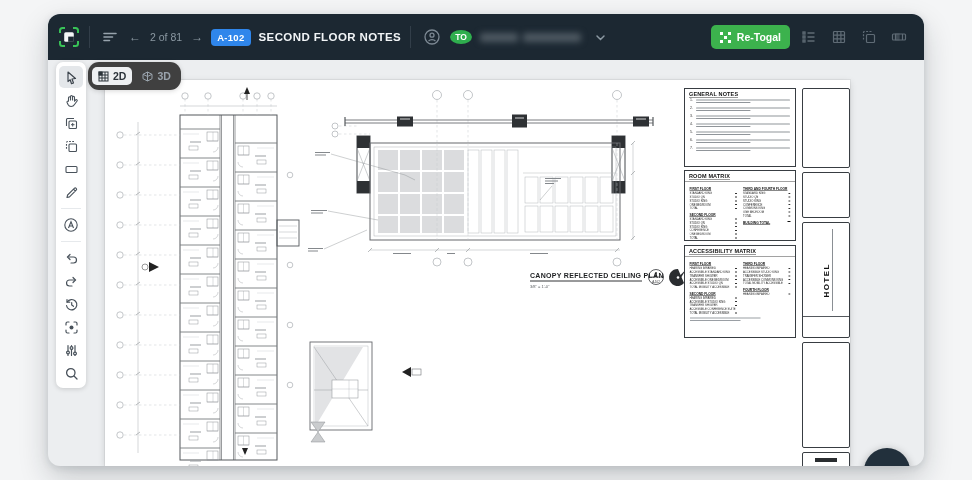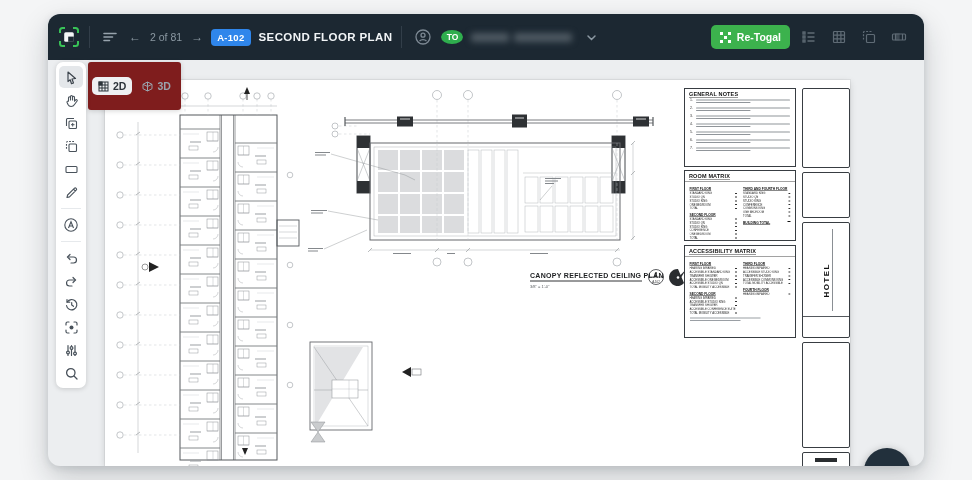--- a/index.html
+++ b/index.html
@@ -38,22 +38,22 @@
     box-shadow:0 0 0 1px rgba(0,0,0,.05), 0 2px 7px rgba(0,0,0,.14); }
 
   
   .tools { position:absolute; left:8px; top:2px; width:30px; background:#fff; border-radius:7px;
     box-shadow:0 1px 5px rgba(0,0,0,.16); padding:4px 0; display:flex; flex-direction:column; align-items:center; gap:1px; z-index:6; }
   .tool { width:24px; height:22px; border-radius:5px; display:flex; align-items:center; justify-content:center; color:#49525b; cursor:pointer; }
   .tool.active { background:#e4e7ea; }
   .tool-sep { width:20px; height:1px; background:#e6e9ec; margin:4px 0; }
 
   
-  .view-toggle { position:absolute; left:40px; top:2px; background:#7f1d1d; border-radius:3px; box-shadow:0 1px 5px rgba(0,0,0,.16);
-    display:flex; align-items:center; padding:15px 4px; gap:4px; z-index:5; }
+  .view-toggle { position:absolute; left:40px; top:2px; background:#404040; border-radius:11px; box-shadow:0 1px 5px rgba(0,0,0,.16);
+    display:flex; align-items:center; padding:5px 4px; gap:4px; z-index:5; }
   .vt-item { display:flex; align-items:center; gap:4px; font-size:10.5px; font-weight:bold; padding:3px 6px; border-radius:5px; color:#9aa4ad; cursor:pointer; }
   .vt-item.active { color:#2c343b; background:#eef0f2; }
 
   
   .panel { position:absolute; background:#fff; border:1.3px solid #383d42; overflow:hidden; }
   .shrink { transform:scale(.5); transform-origin:0 0; width:200%; height:200%; counter-reset:n; }
   .panel-title { display:inline-block; font-size:11px; font-weight:bold; letter-spacing:.3px; color:#111;
     margin:4px 8px 3px; border-bottom:1px solid #333; padding-bottom:1px; }
   .panel-rule { height:1px; background:#444; margin:0 0 3px; }
   .note-item { display:flex; flex-direction:column; gap:3px; margin:0 10px 9px 22px; position:relative; }
@@ -103,21 +103,21 @@
             <path d="M2,4.5 h12 M2,8 h8.5 M2,11.5 h5.5" stroke="#97a3ad" stroke-width="1.6" stroke-linecap="round" fill="none"></path>
           </svg>
       </div>
       <div class="tb-gap"></div>
       <div class="pager">
         <span class="arrow">←</span>
         <span>2 of 81</span>
         <span class="arrow">→</span>
       </div>
       <span class="badge">A-102</span>
-      <span class="sheet-title">SECOND FLOOR PLAN</span>
+      <span class="sheet-title">SECOND FLOOR NOTES</span>
       <div class="tb-divider"></div>
       <div class="round-icon">
         <svg width="18" height="18" viewBox="0 0 18 18" fill="none" stroke="#7c8893" stroke-width="1.3">
           <circle cx="9" cy="9" r="7"></circle>
             <circle cx="9" cy="7.2" r="2"></circle>
             <path d="M5.5,13.2 a4.2,3.4 0 0 1 7,0"></path>
         </svg>
       </div>
       <div class="avatar">TO</div>
       <div class="blur-name">

